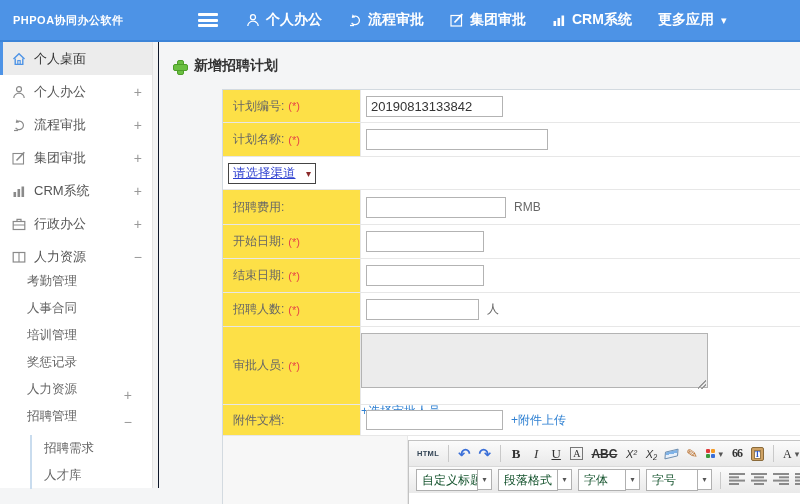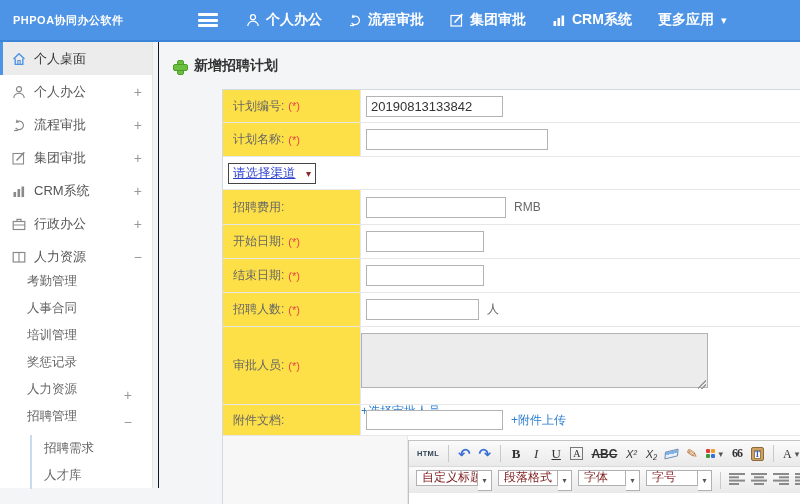--- a/index.html
+++ b/index.html
@@ -105,21 +105,21 @@
   .g-pal i:nth-child(4){ right:0; bottom:0; background:#3a6fd8; }
   .g-quote { font-family:"Liberation Serif","DejaVu Serif",serif; font-weight:bold; font-size:12px; letter-spacing:-1px; }
   .g-paste { width:13px; height:14px; background:#cfa264; border:1px solid #8a6a3a; border-radius:2px; position:relative; }
   .g-paste b { position:absolute; left:2px; top:2px; right:2px; bottom:1px; background:#fff; border:1px solid #9a7a4a;
     font-size:8px; color:#2c58c8; display:flex; align-items:center; justify-content:center; font-family:"Liberation Serif","DejaVu Serif",serif; }
   .g-fc { font-family:"Liberation Serif","DejaVu Serif",serif; font-size:12px; position:relative; line-height:12px; }
   .g-fc i { position:absolute; left:0; right:0; bottom:-3px; height:3px; background:#d03a3a; }
   .g-hl { font-style:italic; font-size:11px; position:relative; line-height:11px; }
   .tb-caret { font-size:9px; color:#555; margin-left:3px; }
   .combo { display:flex; margin:0 3px; cursor:pointer; }
-  .combo .ctext { height:16px; background:#fff; border:1px solid #b0b0b0; display:flex; align-items:center; padding:0 5px; font-size:12px; color:#7f1d1d; white-space:nowrap; overflow:hidden; }
+  .combo .ctext { height:22px; background:#fff; border:1px solid #b0b0b0; display:flex; align-items:center; padding:0 5px; font-size:12px; color:#14532d; white-space:nowrap; overflow:hidden; }
   .combo .carrow { height:21px; width:14px; background:#fff; border:1px solid #b0b0b0; border-left:none; display:flex; align-items:center; justify-content:center; font-size:8px; color:#555; }
   .align-ico { display:inline-block; margin:0 3px; cursor:pointer; }
   .ed-content { height:40px; background:#fff; }
 </style>
 </head>
 <body>
 
 <div class="topbar">
   <div class="logo">PHPOA协同办公软件</div>
   <div class="menu-toggle">

